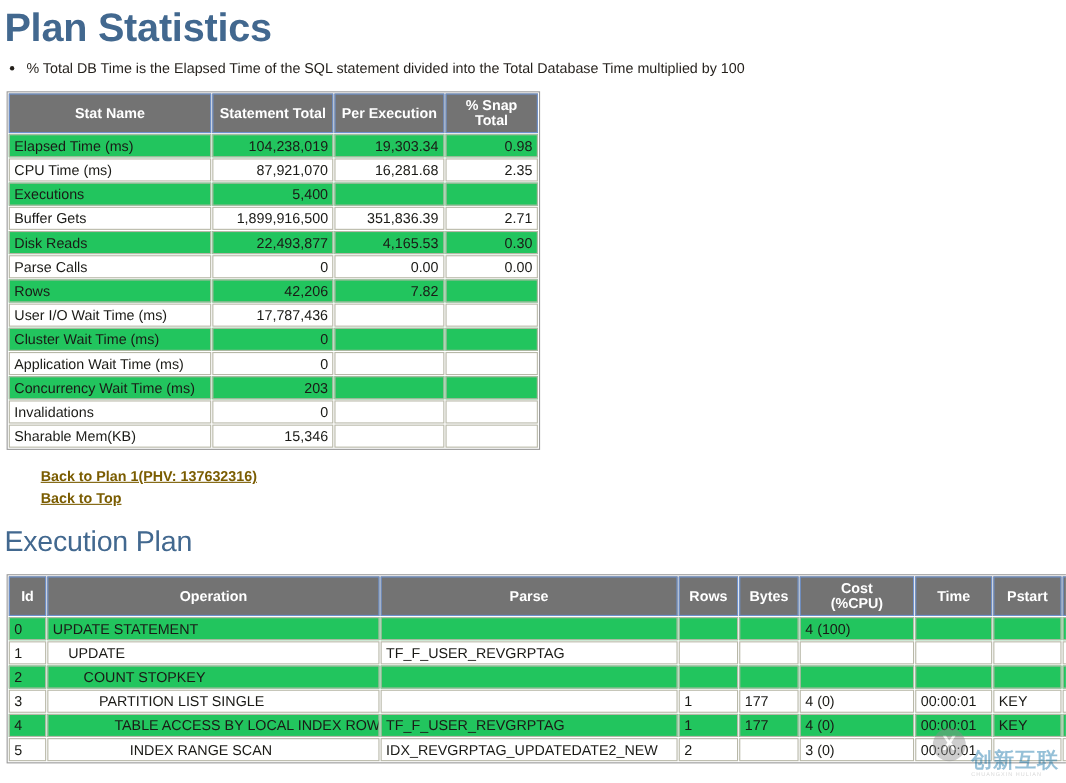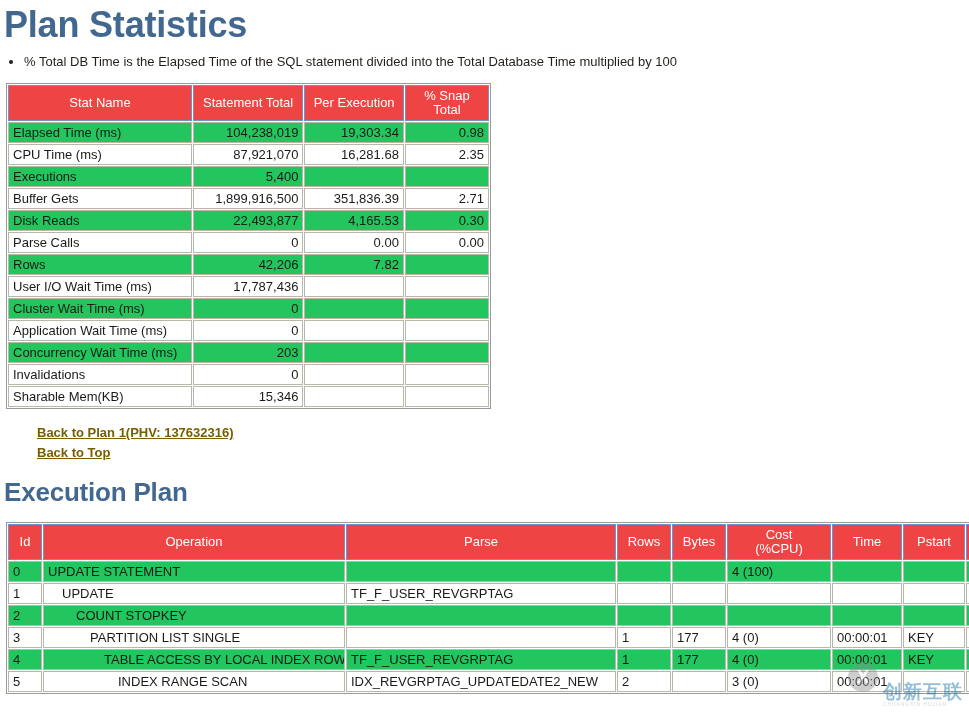--- a/index.html
+++ b/index.html
@@ -22,21 +22,21 @@
     font-size: 36px;
     font-weight: bold;
     color: #42688f;
     margin: 0;
     padding: 4px 0 0 4px;
     letter-spacing: -0.2px;
   }
   h1.exec-heading {
     font-family: "Liberation Sans", sans-serif;
     font-size: 26px;
-    font-weight: bold;
+    font-weight: normal;
     color: #42688f;
     margin: 0;
     padding: 0 0 0 4px;
     letter-spacing: -0.2px;
   }
 
   ul.notes {
     margin: 8px 0 0 0;
     padding-left: 24px;
     list-style-type: disc;
@@ -49,23 +49,23 @@
 
   
   table.rpt {
     border-collapse: separate;
     border-spacing: 1px;
     border: 1px solid #9a9a9a;
     background: #ffffff;
     font-size: 13px;
   }
   table.rpt th {
-    background: #ef4444;
+    background: #737373;
     color: #ffffff;
-    font-weight: normal;
+    font-weight: bold;
     text-align: center;
     border: 1px solid #6f93cf;
     padding: 3px 5px;
     line-height: 14px;
   }
   table.rpt td {
     border: 1px solid #b8b8a8;
     padding: 1px 4px;
     line-height: 17px;
     height: 17px;

